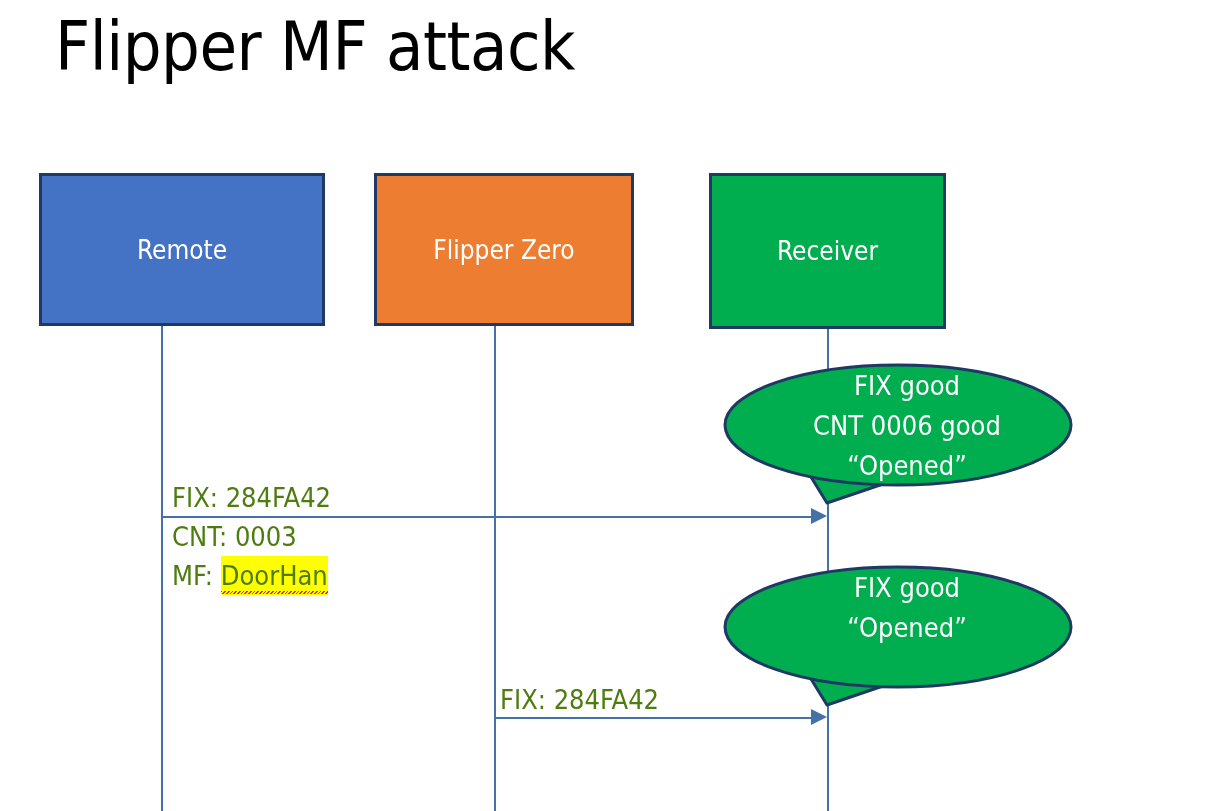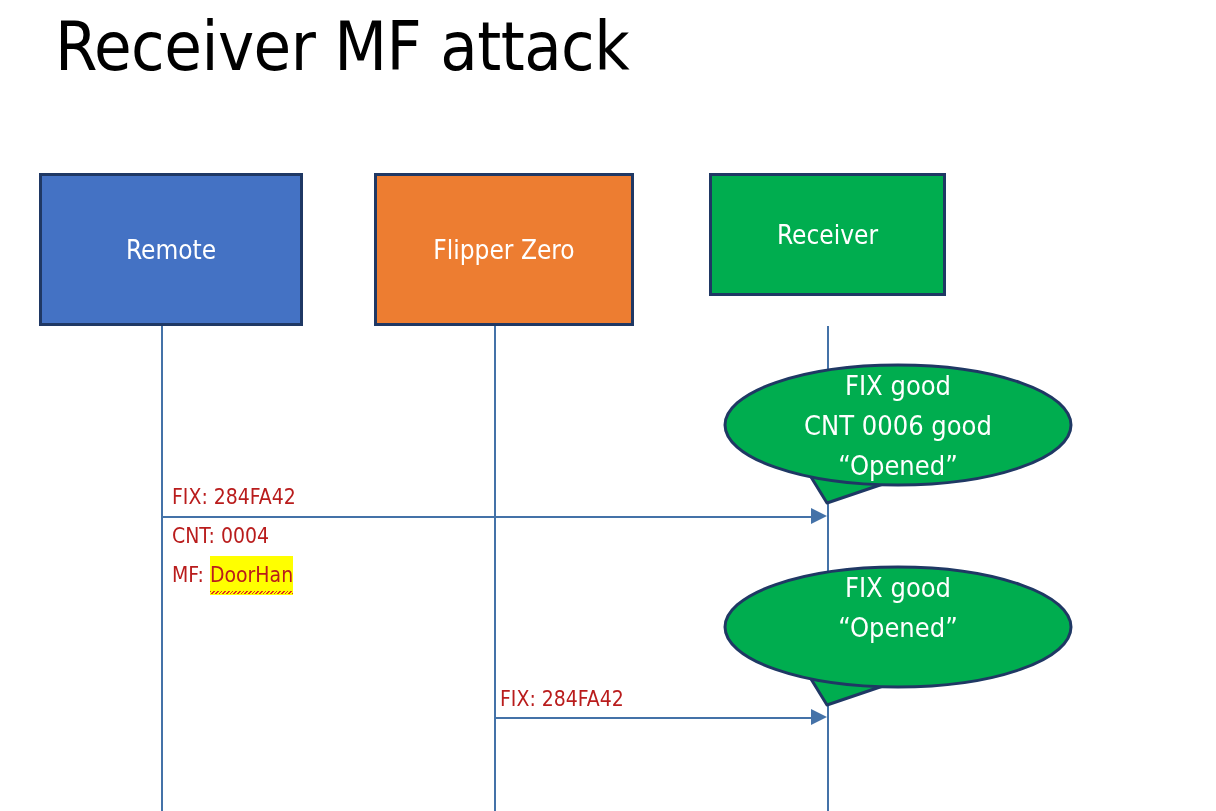--- a/index.html
+++ b/index.html
@@ -67,22 +67,22 @@
     width: 0; height: 0;
     border-top: 8px solid transparent;
     border-bottom: 8px solid transparent;
     border-left: 16px solid #4472a8;
   }
 
   
   .msg-text {
     position: absolute;
     font-family: "DejaVu Sans Condensed", "Liberation Sans", sans-serif;
-    font-size: 21px;
-    color: #b91c1c;
+    font-size: 27px;
+    color: #4d7c0f;
     line-height: 39px;
     white-space: nowrap;
   }
   .hl {
     background: #ffff00;
   }
   .squiggle {
     position: relative;
     display: inline-block;
   }
@@ -103,64 +103,64 @@
     position: absolute;
   }
   .bubble-svg {
     position: absolute;
     left: 0;
     top: 0;
     overflow: visible;
   }
   .bubble-text {
     position: absolute;
-    left: 0;
+    left: 9px;
     top: 0;
     width: 100%;
     text-align: center;
     color: #ffffff;
     font-family: "DejaVu Sans Condensed", "Liberation Sans", sans-serif;
     font-size: 27px;
     line-height: 40px;
     white-space: nowrap;
     pointer-events: none;
   }
 </style>
 </head>
 <body>
 
 <div id="slide">
 
-  <div id="title">Receiver MF attack</div>
+  <div id="title">Flipper MF attack</div>
 
   <div class="lifeline" style="left:161px; top:326px; height:485px;"></div>
   <div class="lifeline" style="left:494px; top:326px; height:485px;"></div>
   <div class="lifeline" style="left:827px; top:326px; height:485px;"></div>
 
-  <div class="actor-box" style="left:39px; top:173px; width:264px; height:153px; background:#4472c4;">
+  <div class="actor-box" style="left:39px; top:173px; width:286px; height:153px; background:#4472c4;">
     <span class="actor-label">Remote</span>
   </div>
 
   <div class="actor-box" style="left:374px; top:173px; width:260px; height:153px; background:#ed7d31;">
     <span class="actor-label">Flipper Zero</span>
   </div>
 
-  <div class="actor-box" style="left:709px; top:173px; width:237px; height:123px; background:#00ad4f;">
+  <div class="actor-box" style="left:709px; top:173px; width:237px; height:156px; background:#00ad4f;">
     <span class="actor-label">Receiver</span>
   </div>
 
   <div class="msg-line" style="left:161px; top:516px; width:652px;"></div>
   <div class="msg-head" style="left:811px; top:508px;"></div>
 
   <div class="msg-text" style="left:172px; top:478px;">
     <div>
       <span>FIX: </span><span>284FA42</span>
     </div>
     <div>
-      <span>CNT: </span><span>0004</span>
+      <span>CNT: </span><span>0003</span>
     </div>
     <div>
       <span>MF: </span><span class="hl squiggle">DoorHan</span>
     </div>
   </div>
 
   <div class="msg-line" style="left:494px; top:717px; width:319px;"></div>
   <div class="msg-head" style="left:811px; top:709px;"></div>
 
   <div class="msg-text" style="left:500px; top:680px;">

